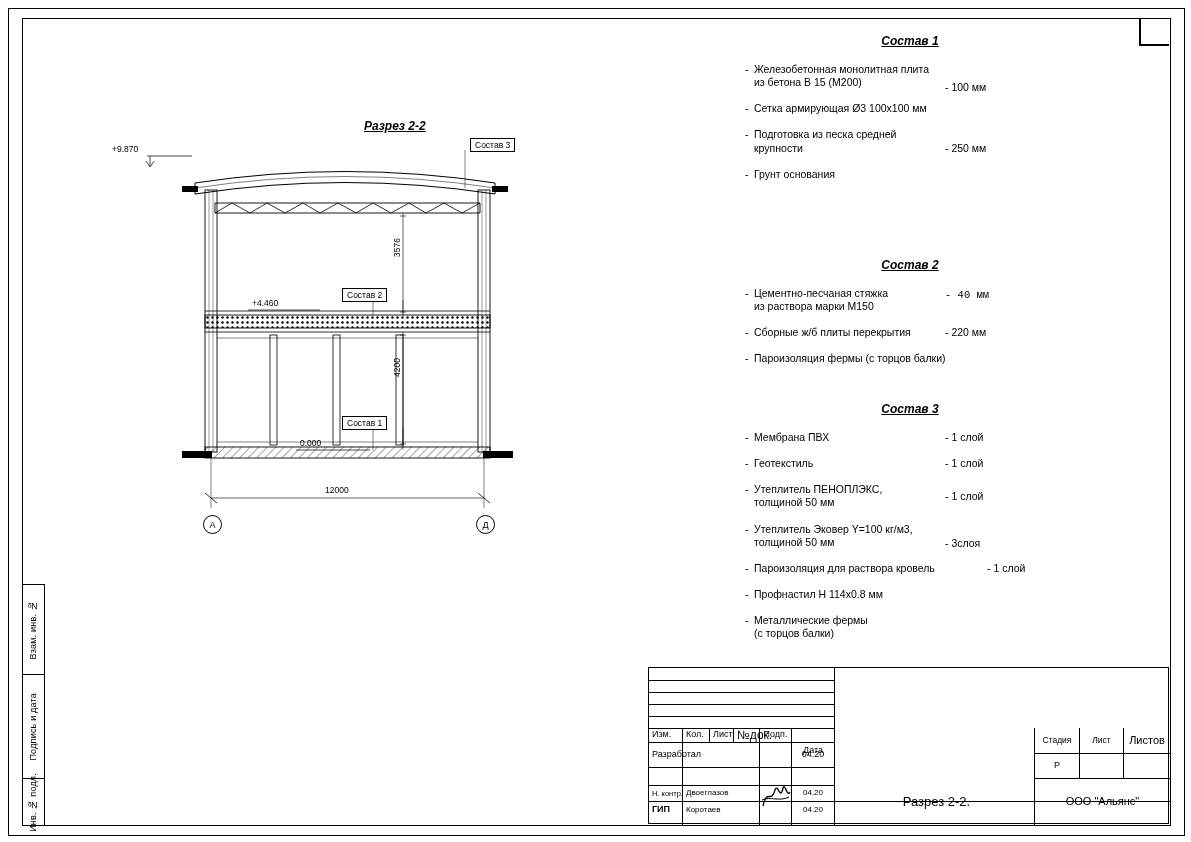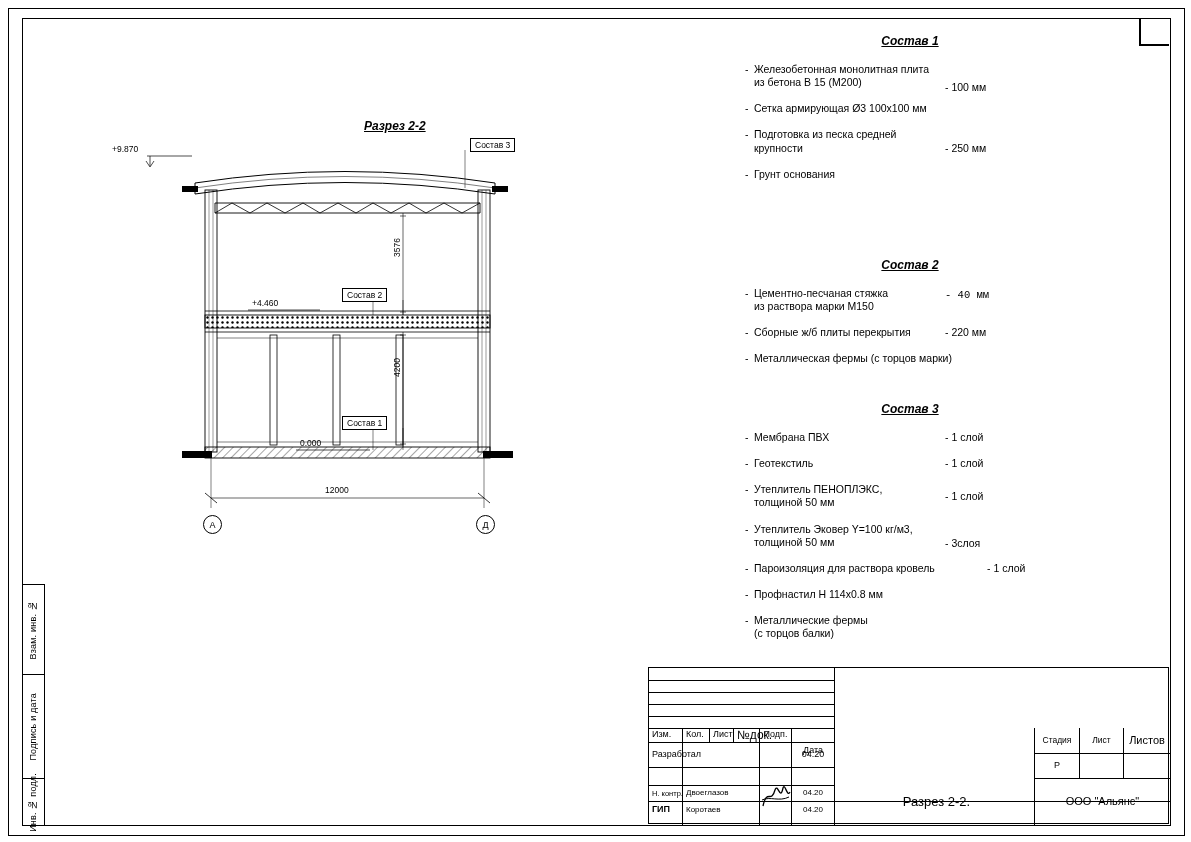--- a/index.html
+++ b/index.html
@@ -154,21 +154,21 @@
     <div class="row"><span class="dash">-</span><span class="t">Железобетонная  монолитная плита<br>из бетона В 15 (М200)</span><span class="v" style="top:18px;">- 100 мм</span></div>
     <div class="row"><span class="dash">-</span><span class="t">Сетка армирующая Ø3 100х100 мм</span><span class="v"></span></div>
     <div class="row"><span class="dash">-</span><span class="t">Подготовка из песка средней<br>крупности</span><span class="v" style="top:14px;">- 250 мм</span></div>
     <div class="row"><span class="dash">-</span><span class="t">Грунт основания</span><span class="v"></span></div>
   </div>
 
   <div class="comp" style="left:745px;top:258px;width:330px;">
     <h3>Состав 2</h3>
     <div class="row"><span class="dash">-</span><span class="t">Цементно-песчаная стяжка<br>из раствора марки М150</span><span class="v" style="top:2px;font-family:Liberation Mono, monospace;">- 40 мм</span></div>
     <div class="row"><span class="dash">-</span><span class="t">Сборные ж/б плиты перекрытия</span><span class="v">- 220 мм</span></div>
-    <div class="row"><span class="dash">-</span><span class="t" style="width:260px;">Металлическая фермы (с торцов марки)</span></div>
+    <div class="row"><span class="dash">-</span><span class="t" style="width:260px;">Пароизоляция фермы (с торцов балки)</span></div>
   </div>
 
   <div class="comp" style="left:745px;top:402px;width:330px;">
     <h3>Состав 3</h3>
     <div class="row"><span class="dash">-</span><span class="t">Мембрана ПВХ</span><span class="v">- 1 слой</span></div>
     <div class="row"><span class="dash">-</span><span class="t">Геотекстиль</span><span class="v">- 1 слой</span></div>
     <div class="row"><span class="dash">-</span><span class="t">Утеплитель ПЕНОПЛЭКС,<br>толщиной 50 мм</span><span class="v" style="top:7px;">- 1 слой</span></div>
     <div class="row"><span class="dash">-</span><span class="t">Утеплитель Эковер Y=100 кг/м3,<br>толщиной 50 мм</span><span class="v" style="top:14px;">- 3слоя</span></div>
     <div class="row"><span class="dash">-</span><span class="t" style="width:230px;">Пароизоляция для раствора кровель</span><span class="v" style="left:242px;">- 1 слой</span></div>
     <div class="row"><span class="dash">-</span><span class="t" style="width:250px;">Профнастил Н 114х0.8 мм</span></div>

